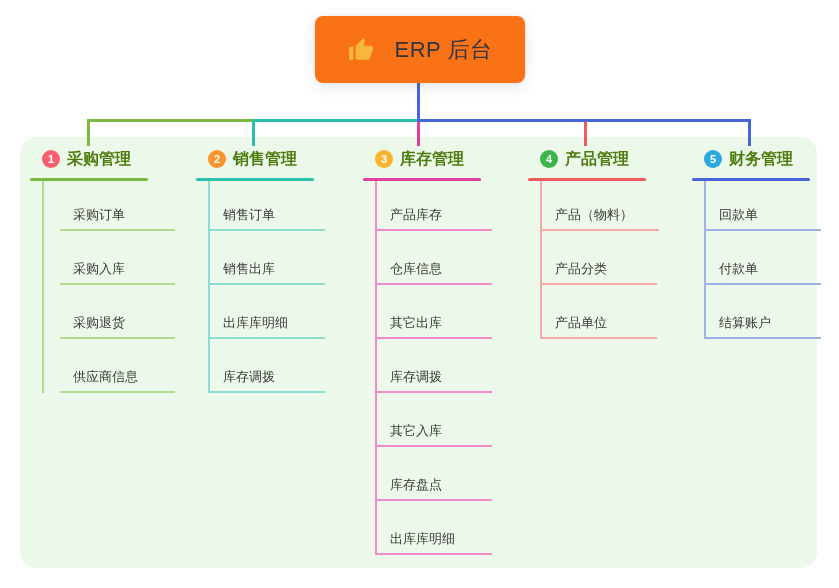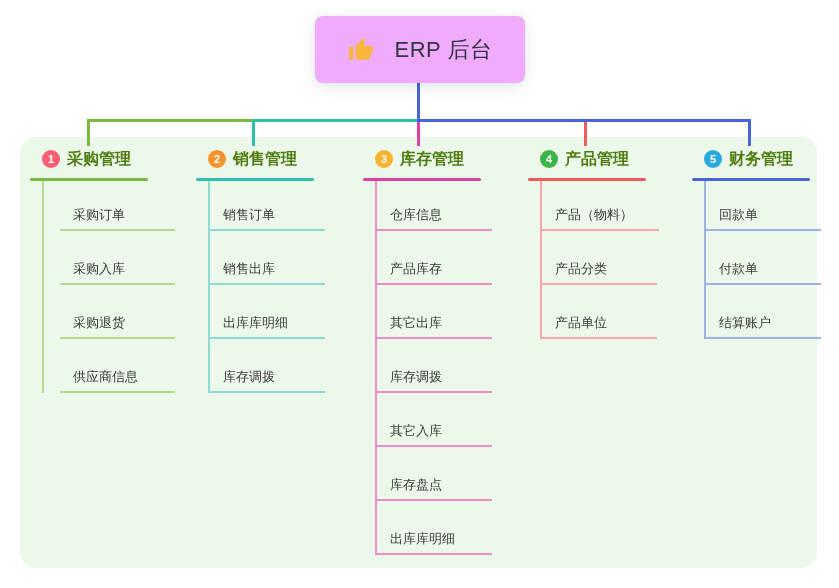--- a/index.html
+++ b/index.html
@@ -7,21 +7,21 @@
     position:relative; width:839px; height:588px; overflow:hidden;
     background:#ffffff;
     font-family:"Liberation Sans","DejaVu Sans",sans-serif;
   }
   .panel {
     position:absolute; left:20px; top:137px; width:797px; height:431px;
     background:#ecf8e9; border-radius:16px;
   }
   .root-node {
     position:absolute; left:315px; top:16px; width:210px; height:67px;
-    background:#f0abfc; border-radius:8px;
+    background:#f97316; border-radius:8px;
     box-shadow:0 3px 14px rgba(40,60,90,0.14), 0 0 0 1px rgba(0,0,0,0.02);
     display:flex; align-items:center; justify-content:center; gap:21px;
   }
   .root-title { font-size:22px; color:#2f3542; font-weight:500; letter-spacing:0.5px; }
   .thumb-icon { width:26px; height:26px; display:block; }
   .line { position:absolute; }
   .branch { position:absolute; top:147px; }
   .branch-head { display:flex; align-items:center; gap:7px; padding-left:12px; height:24px; cursor:default; }
   .badge {
     width:18px; height:18px; border-radius:50%; flex:0 0 18px;
@@ -87,22 +87,22 @@
           <div class="branch-item" style="border-bottom-color: rgb(142, 220, 209);">库存调拨</div>
         </div>
       </div>
       <div class="branch" style="left: 363px;">
         <div class="branch-head">
           <span class="badge" style="background: rgb(249, 179, 44);">3</span>
           <span class="branch-title">库存管理</span>
         </div>
         <div class="branch-rule" style="background: rgb(223, 63, 160);"></div>
         <div class="branch-items" style="border-left-color: rgb(241, 140, 199);">
+          <div class="branch-item" style="border-bottom-color: rgb(241, 140, 199);">产品库存</div>
           <div class="branch-item" style="border-bottom-color: rgb(241, 140, 199);">仓库信息</div>
-          <div class="branch-item" style="border-bottom-color: rgb(241, 140, 199);">产品库存</div>
           <div class="branch-item" style="border-bottom-color: rgb(241, 140, 199);">其它出库</div>
           <div class="branch-item" style="border-bottom-color: rgb(241, 140, 199);">库存调拨</div>
           <div class="branch-item" style="border-bottom-color: rgb(241, 140, 199);">其它入库</div>
           <div class="branch-item" style="border-bottom-color: rgb(241, 140, 199);">库存盘点</div>
           <div class="branch-item" style="border-bottom-color: rgb(241, 140, 199); font-family: Liberation Serif, serif;">出库库明细</div>
         </div>
       </div>
       <div class="branch" style="left: 528px;">
         <div class="branch-head">
           <span class="badge" style="background: rgb(59, 181, 74);">4</span>

